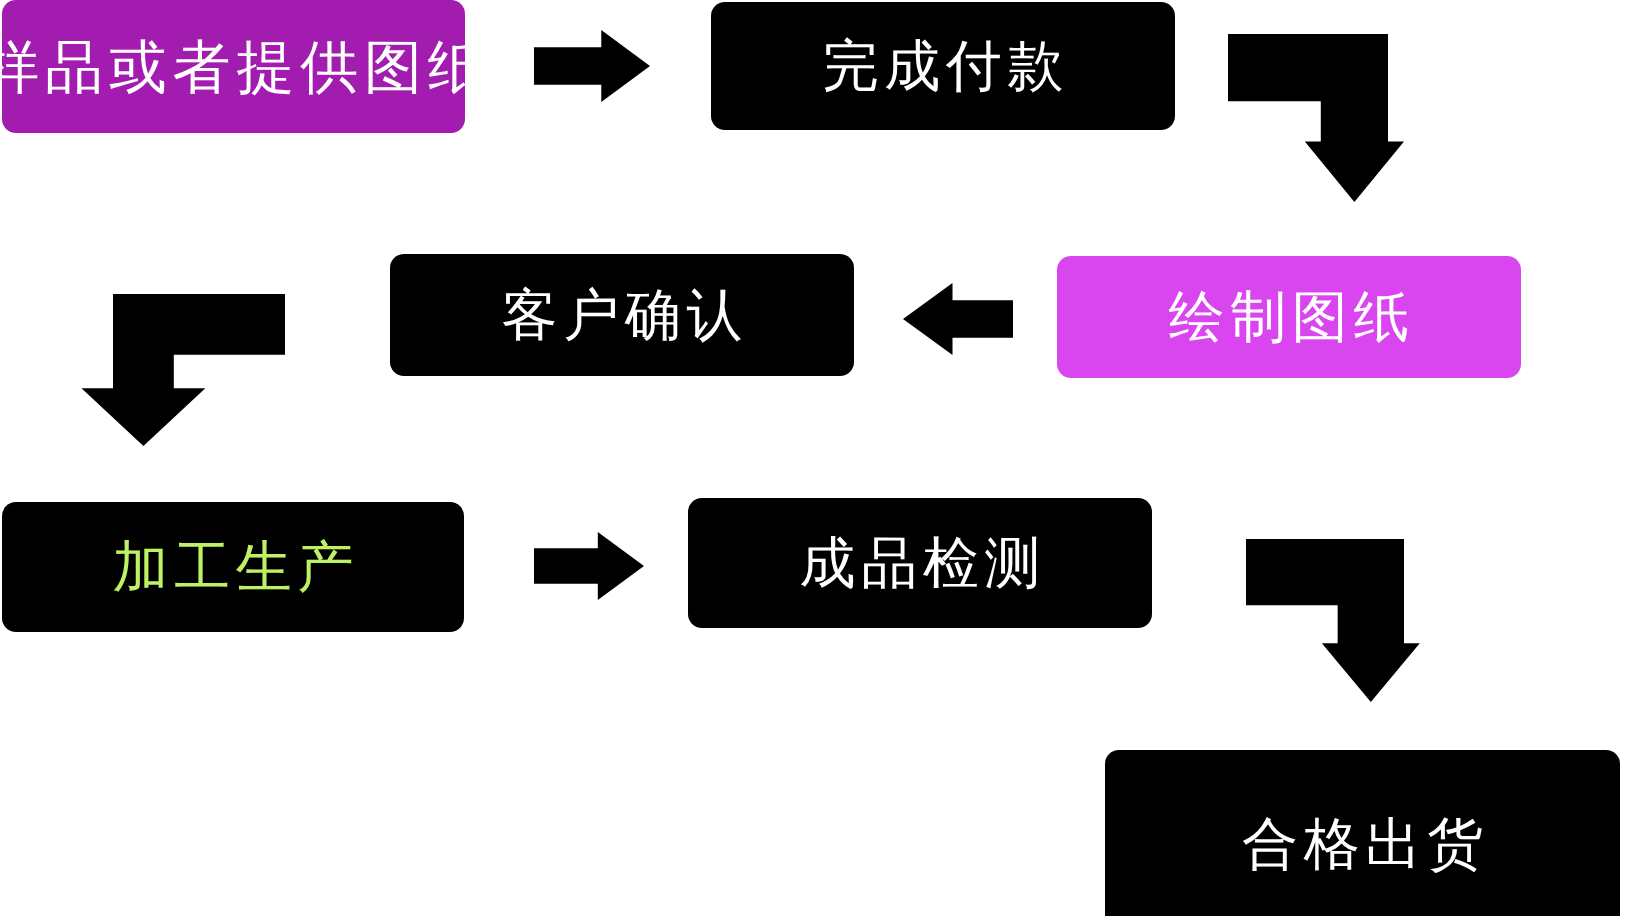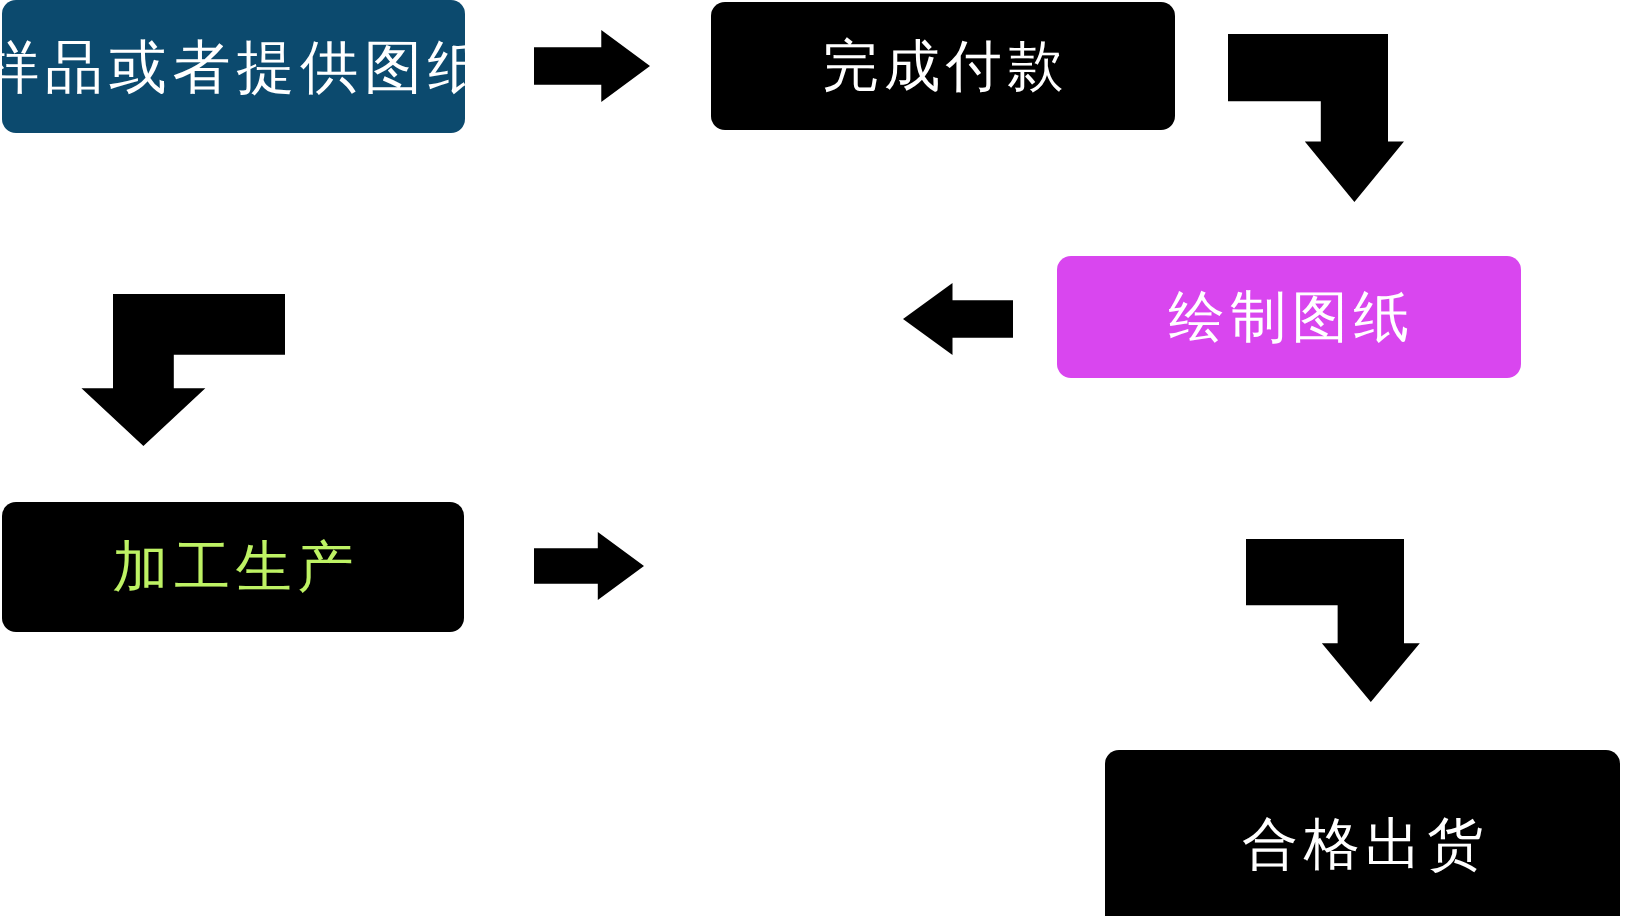--- a/index.html
+++ b/index.html
@@ -37,31 +37,37 @@
   .conn {
     position: absolute;
     pointer-events: none;
   }
   .conn svg { display: block; overflow: visible; }
 </style>
 </head>
 <body>
 
 <div id="canvas" style="background: rgb(255, 255, 255);">
-    <div class="node" style="left: 2px; top: 0px; width: 463px; height: 133px; background: #0c4a6e; color: rgb(255, 255, 255); font-size: 58px;">
+    <div class="node" style="left: 2px; top: 0px; width: 463px; height: 133px; background: #a21caf; color: rgb(255, 255, 255); font-size: 58px;">
       <span class="node-label">样品或者提供图纸</span>
     </div>
     <div class="node" style="left: 711px; top: 2px; width: 464px; height: 128px; background: rgb(0, 0, 0); color: rgb(255, 255, 255); font-size: 56px;">
       <span class="node-label">完成付款</span>
     </div>
     <div class="node" style="left: 1057px; top: 256px; width: 464px; height: 122px; background: #d946ef; color: rgb(255, 255, 255); font-size: 56px;">
       <span class="node-label">绘制图纸</span>
     </div>
+    <div class="node" style="left: 390px; top: 254px; width: 464px; height: 122px; background: rgb(0, 0, 0); color: rgb(255, 255, 255); font-size: 56px;">
+      <span class="node-label">客户确认</span>
+    </div>
     <div class="node" style="left: 2px; top: 502px; width: 462px; height: 130px; background: rgb(0, 0, 0); color: #bef264; font-size: 56px;">
       <span class="node-label">加工生产</span>
+    </div>
+    <div class="node" style="left: 688px; top: 498px; width: 464px; height: 130px; background: rgb(0, 0, 0); color: rgb(255, 255, 255); font-size: 56px;">
+      <span class="node-label">成品检测</span>
     </div>
     <div class="node" style="left: 1105px; top: 750px; width: 515px; height: 187px; background: rgb(0, 0, 0); color: rgb(255, 255, 255); font-size: 56px;">
       <span class="node-label">合格出货</span>
     </div>
     <div class="conn" style="left: 534px; top: 30px; width: 116px; height: 72px;">
       <svg width="116" height="72" viewBox="0 0 116 72" xmlns="http://www.w3.org/2000/svg">
         <path d="M0 17.28 L67.28 17.28 L67.28 0 L116 36
             L67.28 72 L67.28 54.72 L0 54.72 Z" fill="#000000"></path>
       </svg>
     </div>

